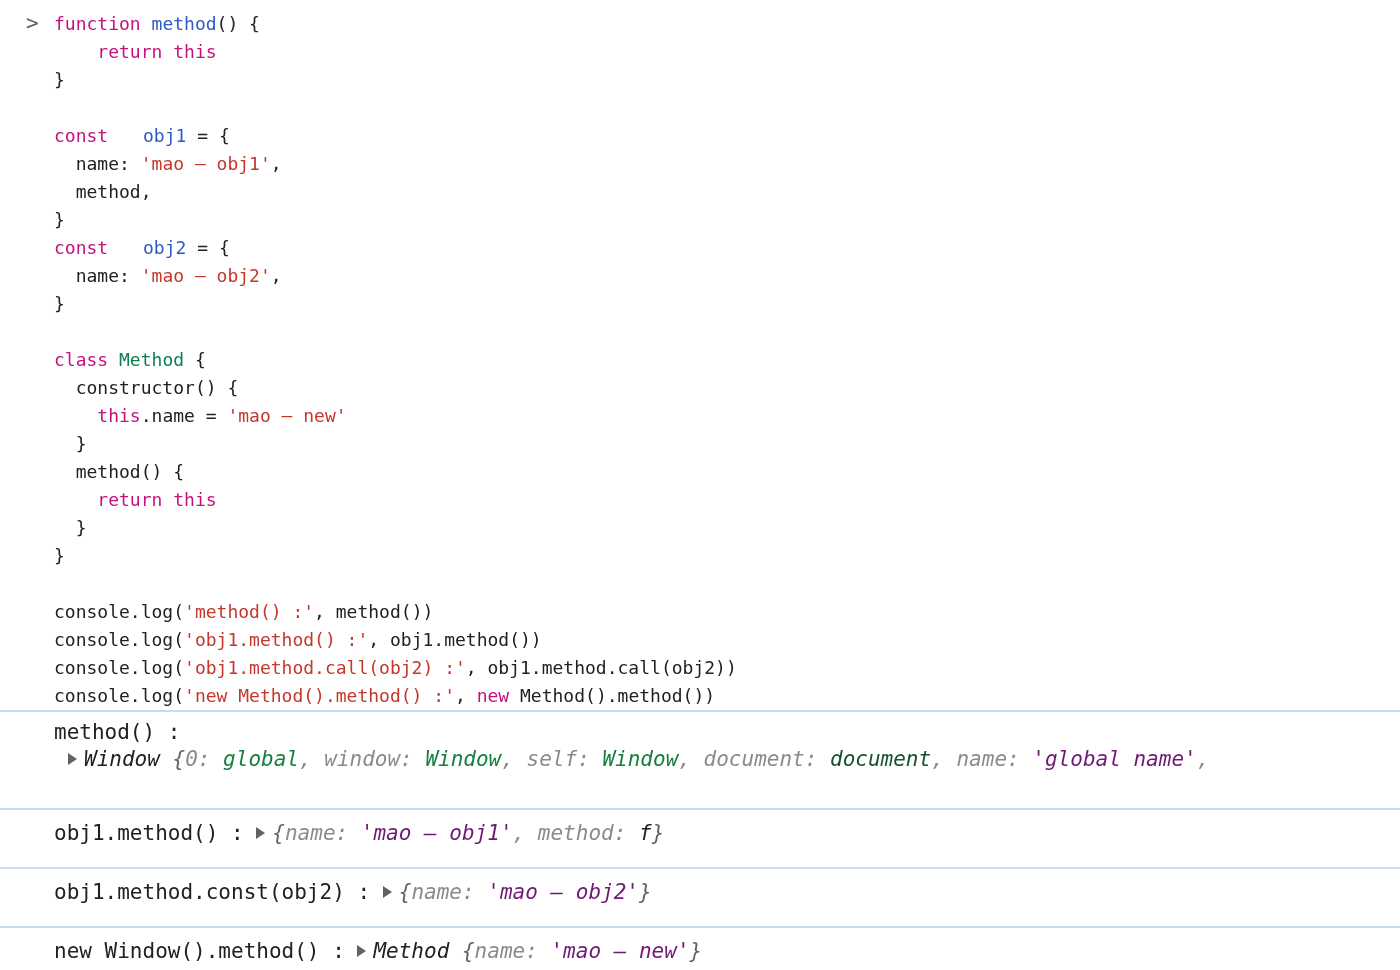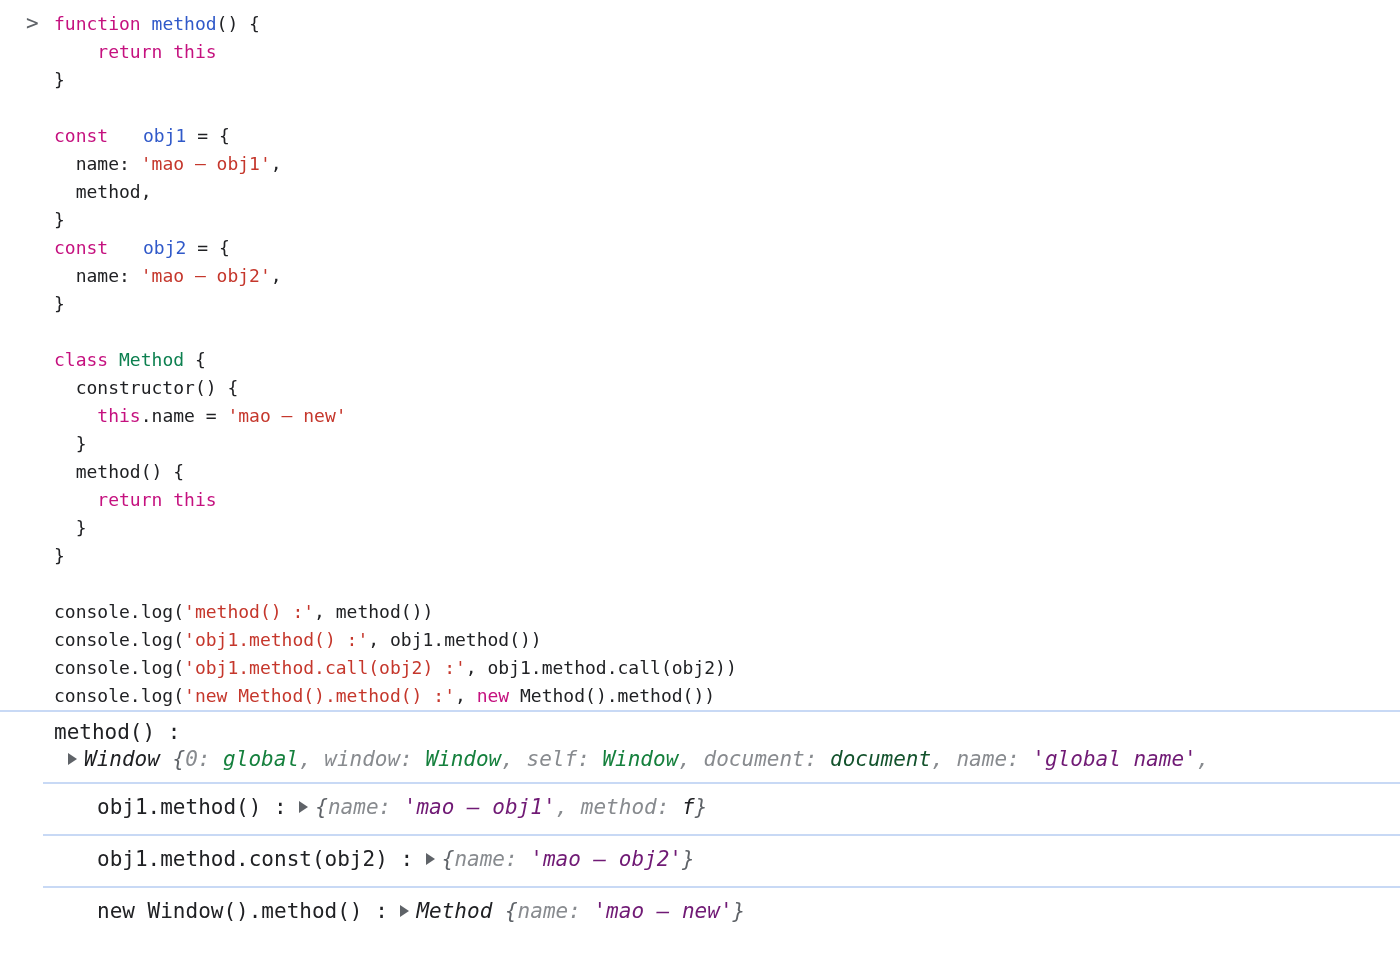--- a/index.html
+++ b/index.html
@@ -65,22 +65,22 @@
   .out-row {
     border-top: 2px solid #c8d9f5;
     padding: 0 0 0 54px;
     font-family: "DejaVu Sans Mono", "Liberation Mono", monospace;
     font-size: 21px;
     color: #202124;
     box-sizing: border-box;
     white-space: nowrap;
     overflow: hidden;
   }
-  .out-row.tall { height: 72px; padding-top: 8px; }
-  .out-row.short { height: 52px; padding-top: 11px; margin-left: 43px; }
+  .out-row.tall { height: 98px; padding-top: 8px; }
+  .out-row.short { height: 59px; padding-top: 11px; }
   .out-label { color: #202124; }
   .out-line2 { padding-left: 14px; margin-top: 3px; }
 
   .tri {
     display: inline-block;
     width: 0; height: 0;
     border-left: 9px solid #5f6368;
     border-top: 6px solid transparent;
     border-bottom: 6px solid transparent;
     vertical-align: 1px;

